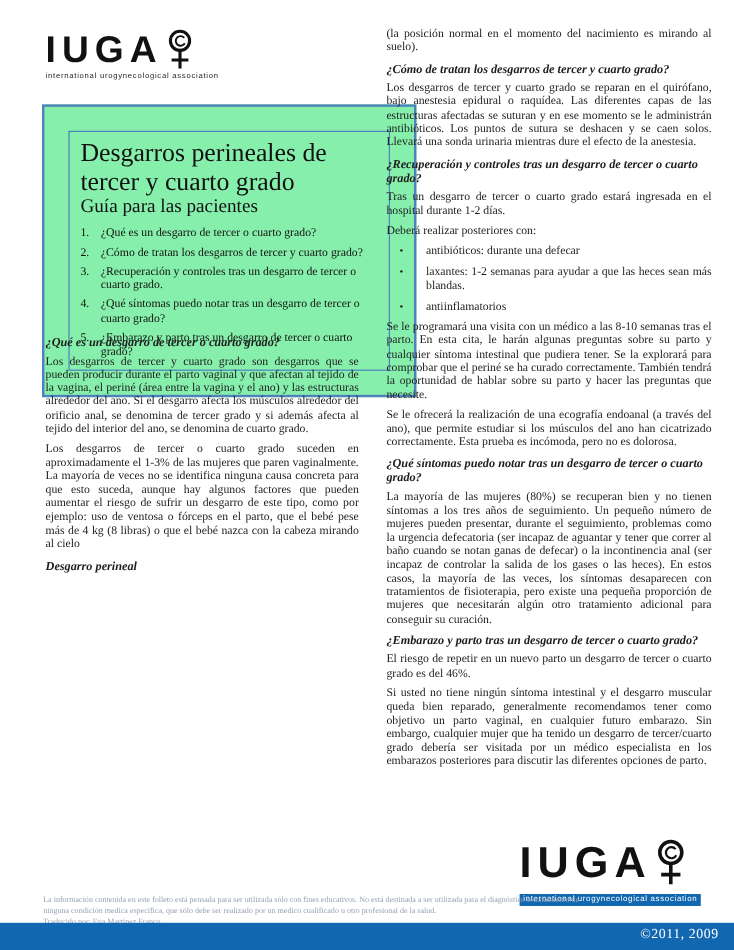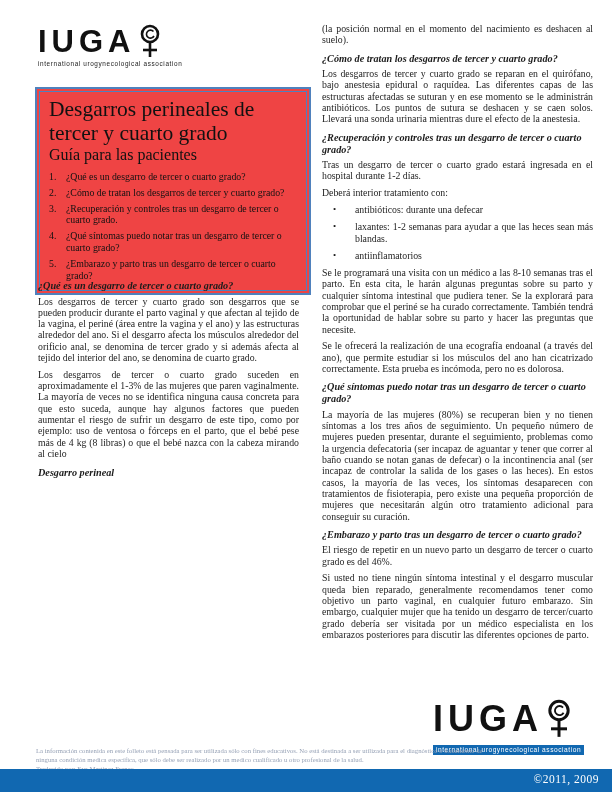--- a/index.html
+++ b/index.html
@@ -27,21 +27,21 @@
   .logo-top .iuga-tagline{
     font-size:6.4px;letter-spacing:0.62px;color:#222;margin-top:2px;
   }
   .logo-bottom .iuga-tagline{
     font-size:6.6px;letter-spacing:0.55px;color:#ffffff;background:#1168b1;
     display:inline-block;padding:1.5px 3px;margin-top:2px;
   }
   
   .title-box{
     position:absolute;left:35px;top:87px;width:268px;
-    border:2px solid #4f81bd;padding:2px;background:#ef4444;
+    border:2px solid #4f81bd;padding:20px;background:#86efac;
   }
   .title-box-inner{
     border:1px solid #4f81bd;padding:5px 8px 9px 9px;
   }
   .doc-title{
     font-size:21.5px;line-height:1.12;font-weight:400;color:#111;
   }
   .doc-subtitle{
     font-size:16px;line-height:1.15;margin-top:1px;color:#111;
   }
@@ -140,28 +140,28 @@
   </div>
 
   <div class="col left-col">
     <div class="sec-h">¿Qué es un desgarro de tercer o cuarto grado?</div>
     <p>Los desgarros de tercer y cuarto grado son desgarros que se pueden producir durante el parto vaginal y que afectan al tejido de la vagina, el periné (área entre la vagina y el ano) y las estructuras alrededor del ano.  Si el desgarro afecta los músculos alrededor del orificio anal, se denomina de tercer grado y si además afecta al tejido del interior del ano, se denomina de cuarto grado.</p>
     <p>Los desgarros de tercer o cuarto grado suceden en aproximadamente el 1-3% de las mujeres que paren vaginalmente.  La mayoría de veces no se identifica ninguna causa concreta para que esto suceda, aunque hay algunos factores que pueden aumentar el riesgo de sufrir un desgarro de este tipo, como por ejemplo: uso de ventosa o fórceps en el parto, que el bebé pese más de 4 kg (8 libras) o que el bebé nazca con la cabeza mirando al cielo</p>
     <div class="caption">Desgarro perineal</div>
   </div>
 
   <div class="col right-col">
-    <p>(la posición normal en el momento del nacimiento es deshacen al suelo).</p>
+    <p>(la posición normal en el momento del nacimiento es mirando al suelo).</p>
 
     <div class="sec-h">¿Cómo de tratan los desgarros de tercer y cuarto grado?</div>
     <p>Los desgarros de tercer y cuarto grado se reparan en el quirófano, bajo anestesia epidural o raquídea.  Las diferentes capas de las estructuras afectadas se suturan y en ese momento se le administrán antibióticos.  Los puntos de sutura se deshacen y se caen solos.  Llevará una sonda urinaria mientras dure el efecto de la anestesia.</p>
 
     <div class="sec-h">¿Recuperación y controles tras un desgarro de tercer o cuarto grado?</div>
     <p>Tras un desgarro de tercer o cuarto grado estará ingresada en el hospital durante 1-2 días.</p>
-    <p>Deberá interior tratamiento con:</p>
+    <p>Deberá realizar posteriores con:</p>
 
     <div class="bullet-list">
       <div class="bullet-item">
         <span></span>
         <span class="bullet-glyph">•</span>
         <span>antibióticos: durante una defecar</span>
       </div>
       <div class="bullet-item">
         <span></span>
         <span class="bullet-glyph">•</span>

